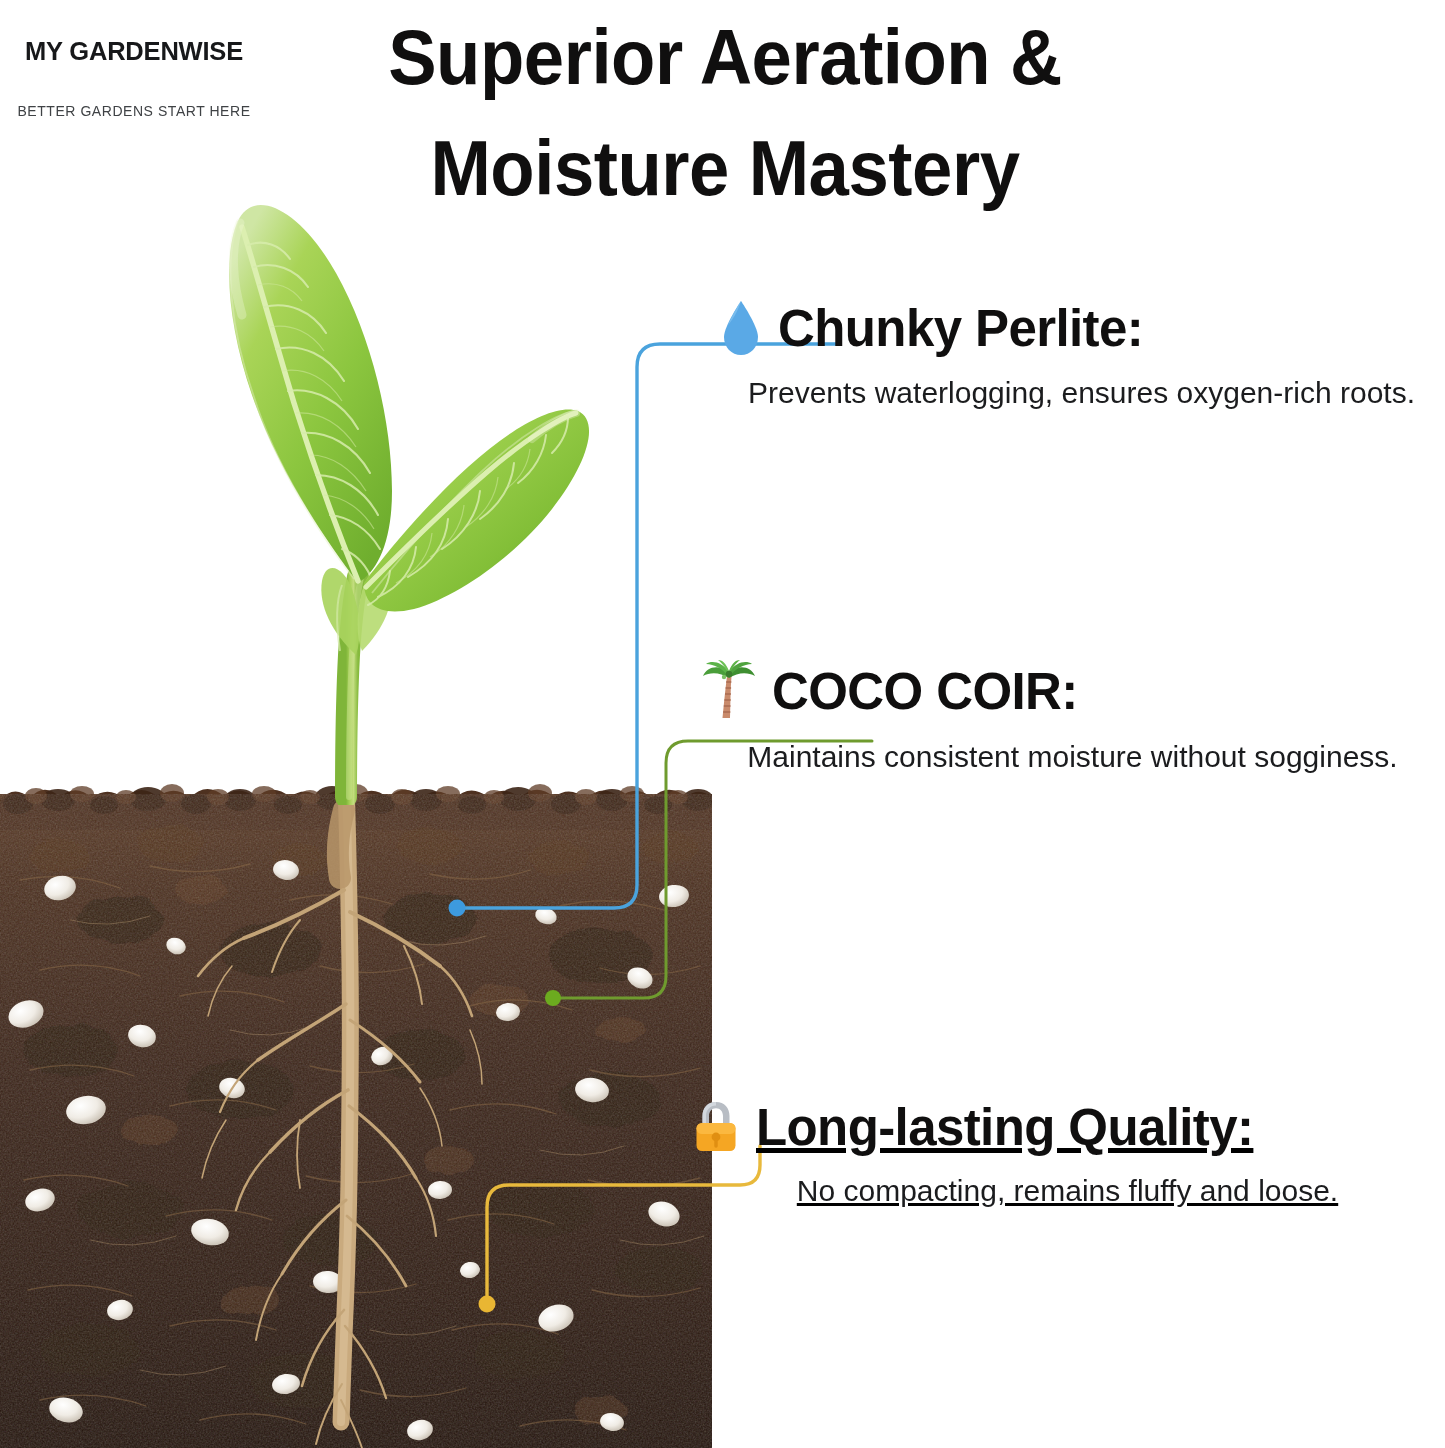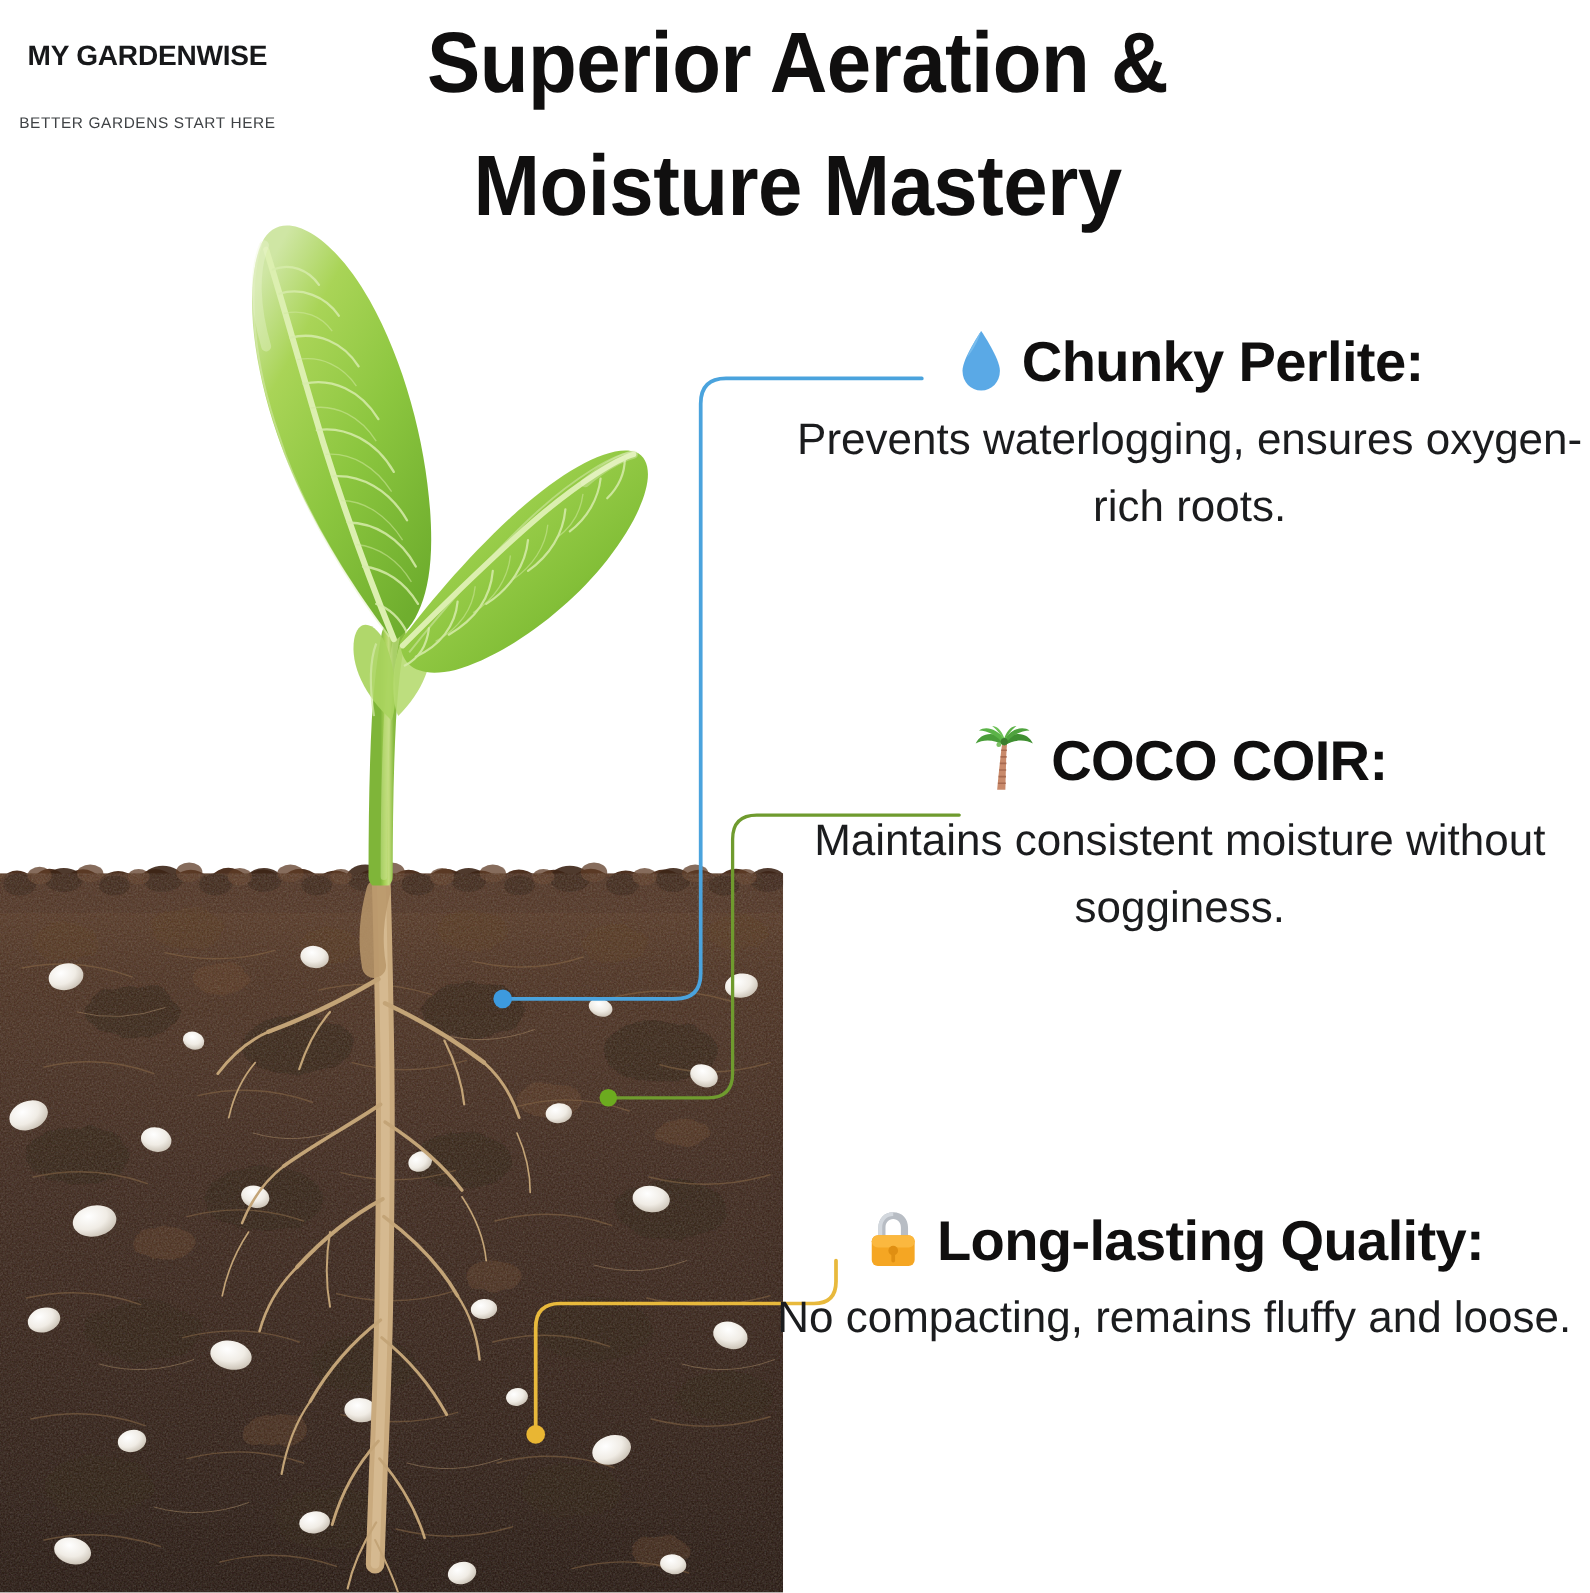--- a/index.html
+++ b/index.html
@@ -62,43 +62,43 @@
   
   #connectors {
     position:absolute; left:0; top:0;
     width:1445px; height:1448px;
     pointer-events:none;
   }
 
   
   .callout { position:absolute; }
   .callout-head {
-    display:flex; align-items:center; justify-content:center;
+    display:flex; align-items:center; 
     gap:14px; white-space:nowrap;
   }
   .callout-emoji { flex:0 0 auto; display:block; }
   .callout-title {
     font-family:"Liberation Sans", sans-serif;
     font-weight:bold;
     font-size:51px; line-height:1;
     letter-spacing:-0.6px;
     color:#100f0f;
   }
   .callout-body {
     font-family:"Liberation Sans", sans-serif;
     font-weight:300;
-    font-size:40px; line-height:1.52;
+    font-size:30px; line-height:1.52;
     color:#1b1c1e;
     text-align:center;
     margin-top:12px;
   }
 
   #callout-1 { left:718px; top:298px;  width:727px; }
   #callout-2 { left:700px; top:660px;  width:745px; }
-  #callout-3 { left:690px; top:1098px; width:755px; }
+  #callout-3 { left:690px; top:1098px; width:755px;text-decoration:underline; }
 </style>
 </head>
 <body>
 
 <div id="logo">
   <svg id="logo-mark" viewBox="0 0 110 36">
     <g fill="none" stroke="#4a7c59" stroke-width="1.6" stroke-linecap="round" stroke-linejoin="round">
       <line x1="14" y1="31" x2="96" y2="31"></line>
       <path d="M24 31 L24 21"></path>
       <path d="M24 21 C16 21 15 14 21 13 C26.5 12.2 27 18.5 24 21 Z"></path>

